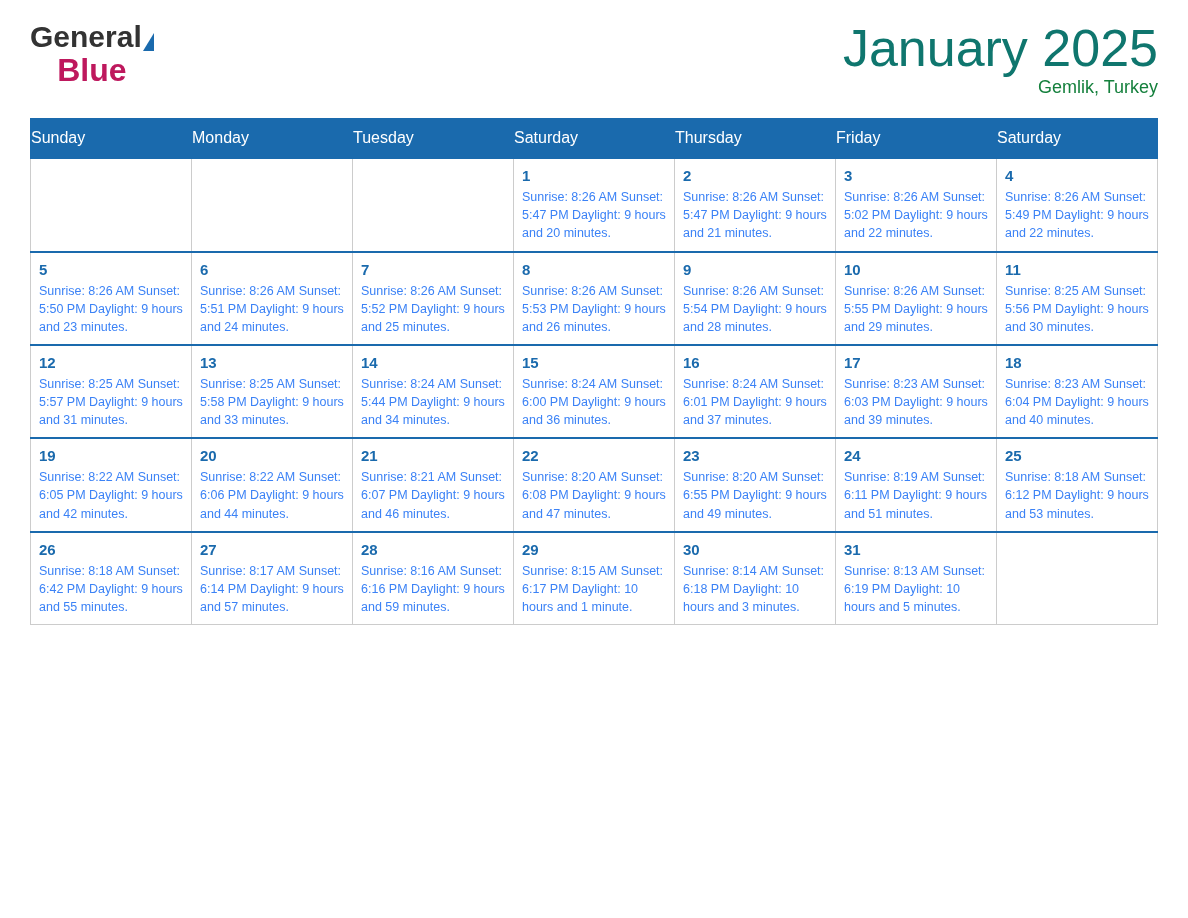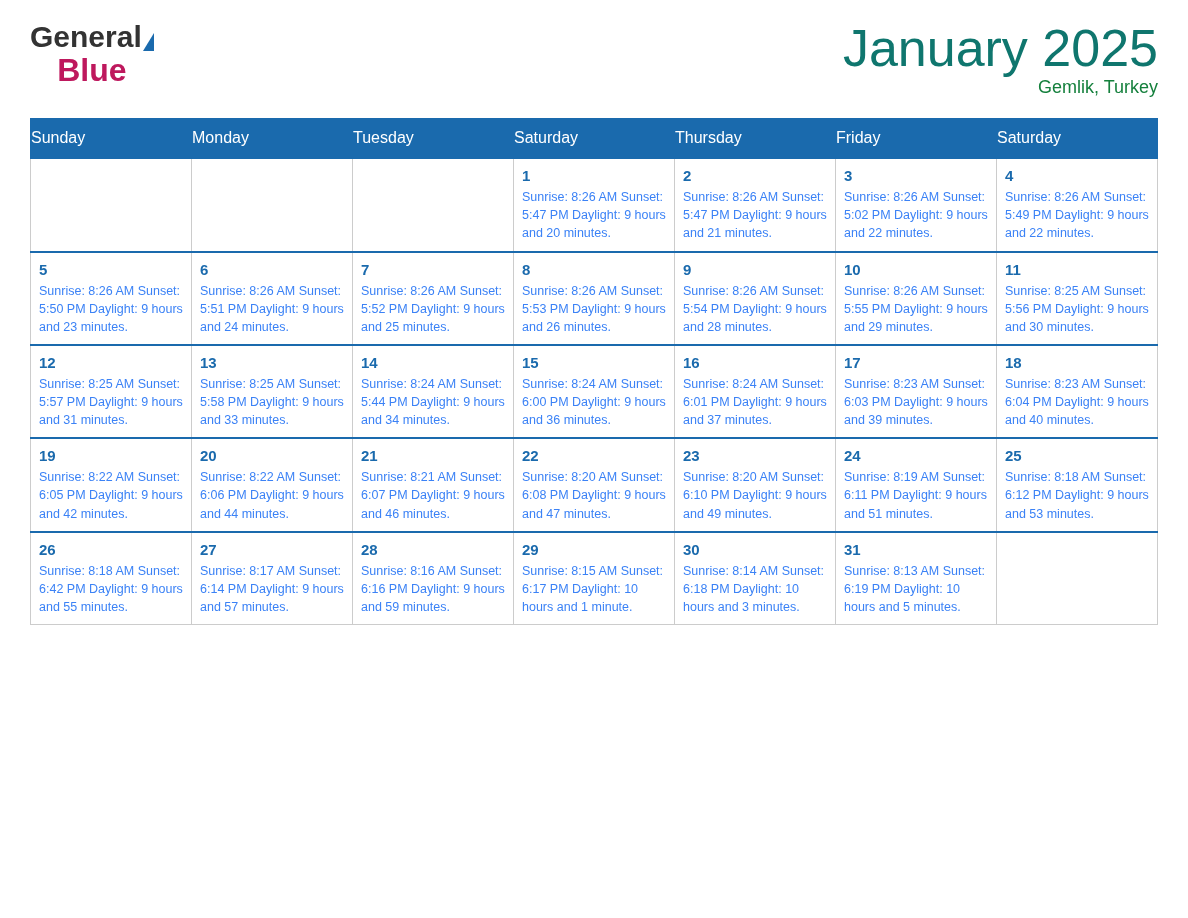--- a/index.html
+++ b/index.html
@@ -291,21 +291,21 @@
         <td>
           <span class="day-number">22</span>
           <div class="day-info">Sunrise: 8:20 AM
 Sunset: 6:08 PM
 Daylight: 9 hours
 and 47 minutes.</div>
         </td>
         <td>
           <span class="day-number">23</span>
           <div class="day-info">Sunrise: 8:20 AM
-Sunset: 6:10 PM
+Sunset: 6:55 PM
 Daylight: 9 hours
 and 49 minutes.</div>
         </td>
         <td>
           <span class="day-number">24</span>
           <div class="day-info">Sunrise: 8:19 AM
 Sunset: 6:11 PM
 Daylight: 9 hours
 and 51 minutes.</div>
         </td>

